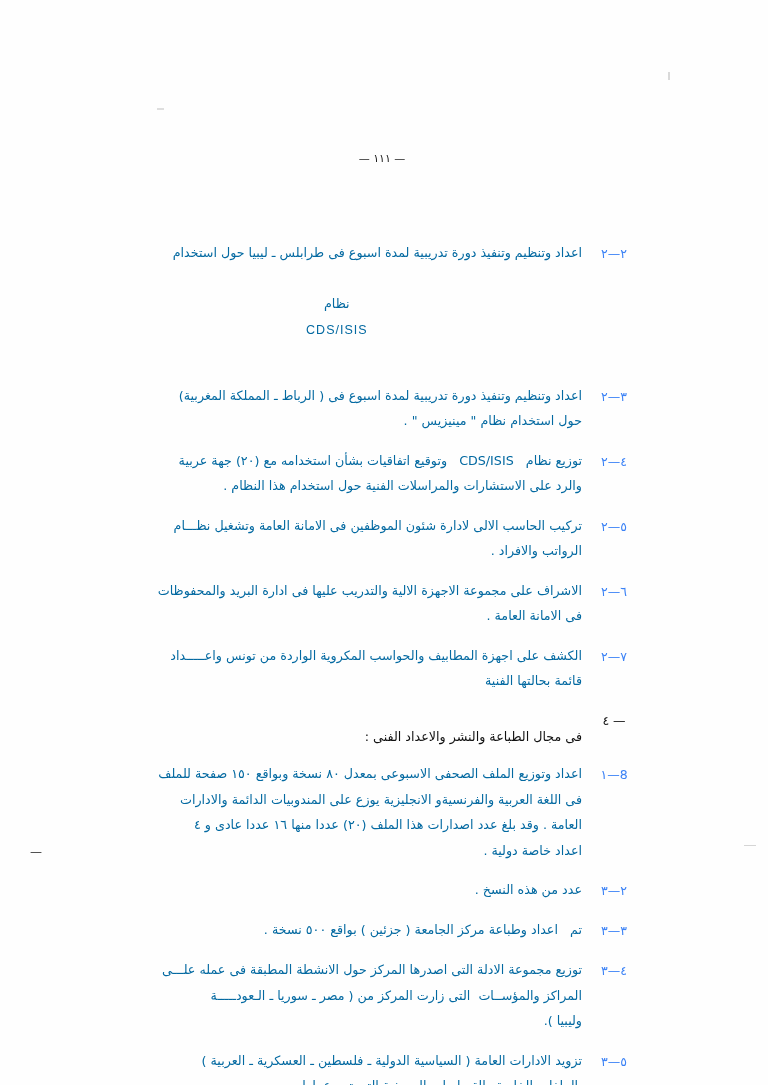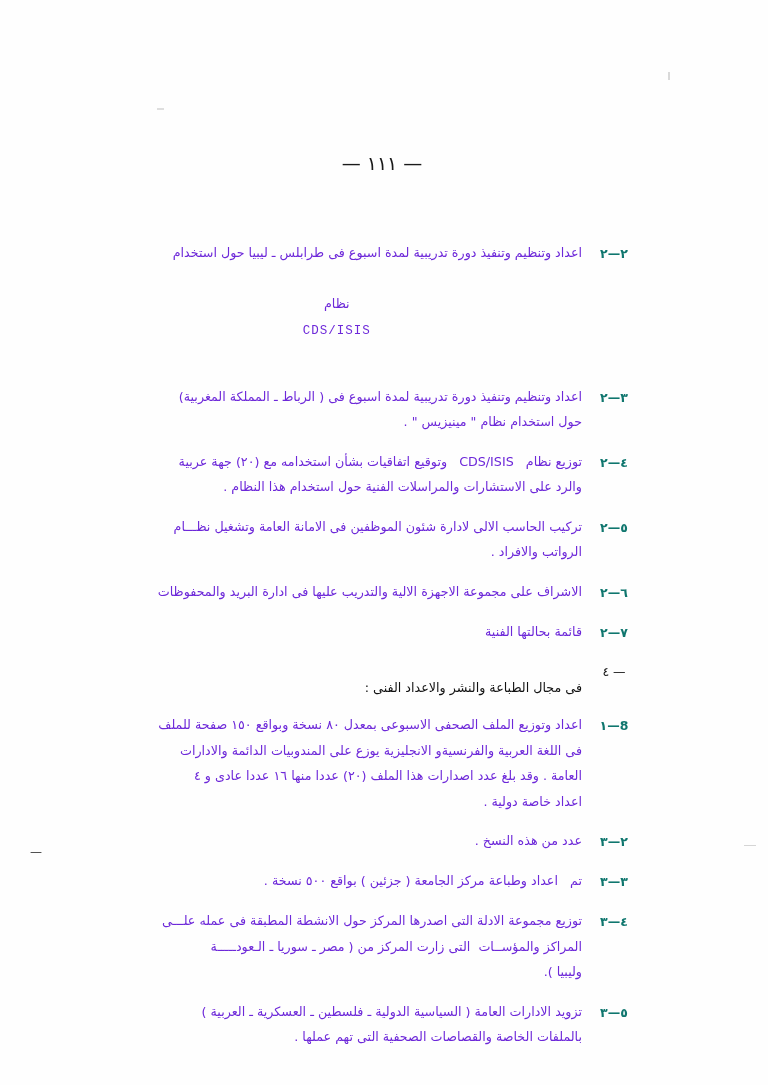--- a/index.html
+++ b/index.html
@@ -30,21 +30,21 @@
   .speck.s1 { left: 668px; top: 72px; width: 2px; height: 8px; opacity: .55; }
   .speck.s2 { left: 157px; top: 108px; width: 7px; height: 2px; opacity: .45; }
   .speck.s3 { left: 744px; top: 845px; width: 12px; height: 1px; opacity: .6; }
 
   .page-number {
     position: absolute;
     top: 152px;
     left: 0;
     right: 4px;
     text-align: center;
-    font-size: 19px;
+    font-size: 11px;
     letter-spacing: 1px;
     color: #1a1a1a;
     direction: ltr;
   }
 
   .content {
     position: absolute;
     top: 240px;
     right: 132px;
     left: 132px;
@@ -54,50 +54,49 @@
     display: flex;
     flex-direction: row;
     align-items: flex-start;
     margin-bottom: 14px;
   }
   .entry-num {
     flex: 0 0 44px;
     text-align: center;
     font-size: 12.5px;
     line-height: 25px;
-    color: #0f766e;
+    color: #3b82f6;
     direction: ltr;
     unicode-bidi: plaintext;
     padding-top: 1px;
-    font-weight: bold;
   }
   .entry-body {
     flex: 1 1 auto;
     padding-right: 10px;
   }
   .line {
     font-size: 12.7px;
     line-height: 25.5px;
-    color: #6d28d9;
+    color: #0369a1;
     text-align: justify;
     text-align-last: right;
     white-space: pre-wrap;
   }
   .line.center-sys {
     text-align: center;
     text-align-last: center;
   }
   .line.right-only {
     text-align: right;
     text-align-last: right;
   }
   .sys {
     direction: ltr;
     unicode-bidi: embed;
-    font-family: Liberation Mono, monospace;
+    font-family: Liberation Sans, sans-serif;
     letter-spacing: 1px;
     font-size: 12.5px;
   }
 
   
   .section {
     display: flex;
     flex-direction: row;
     align-items: flex-start;
     margin-bottom: 12px;
@@ -177,26 +176,28 @@
       <div class="entry-body">
         <div class="line">تركيب الحاسب الالى لادارة شئون الموظفين فى الامانة العامة وتشغيل نظـــام</div>
         <div class="line right-only">الرواتب والافراد .</div>
       </div>
     </div>
 
     <div class="entry">
       <div class="entry-num">٦—٢</div>
       <div class="entry-body">
         <div class="line">الاشراف على مجموعة الاجهزة الالية والتدريب عليها فى ادارة البريد والمحفوظات</div>
+        <div class="line right-only">فى الامانة العامة .</div>
       </div>
     </div>
 
     <div class="entry">
       <div class="entry-num">٧—٢</div>
       <div class="entry-body">
+        <div class="line">الكشف على اجهزة المطابيف والحواسب المكروية الواردة من تونس واعـــــداد</div>
         <div class="line right-only">قائمة بحالتها الفنية</div>
       </div>
     </div>
 
     <div class="section">
       <div class="section-num">٤ —</div>
       <div class="section-body">
         <div class="section-title">فى مجال الطباعة والنشر والاعداد الفنى :</div>
       </div>
     </div>

